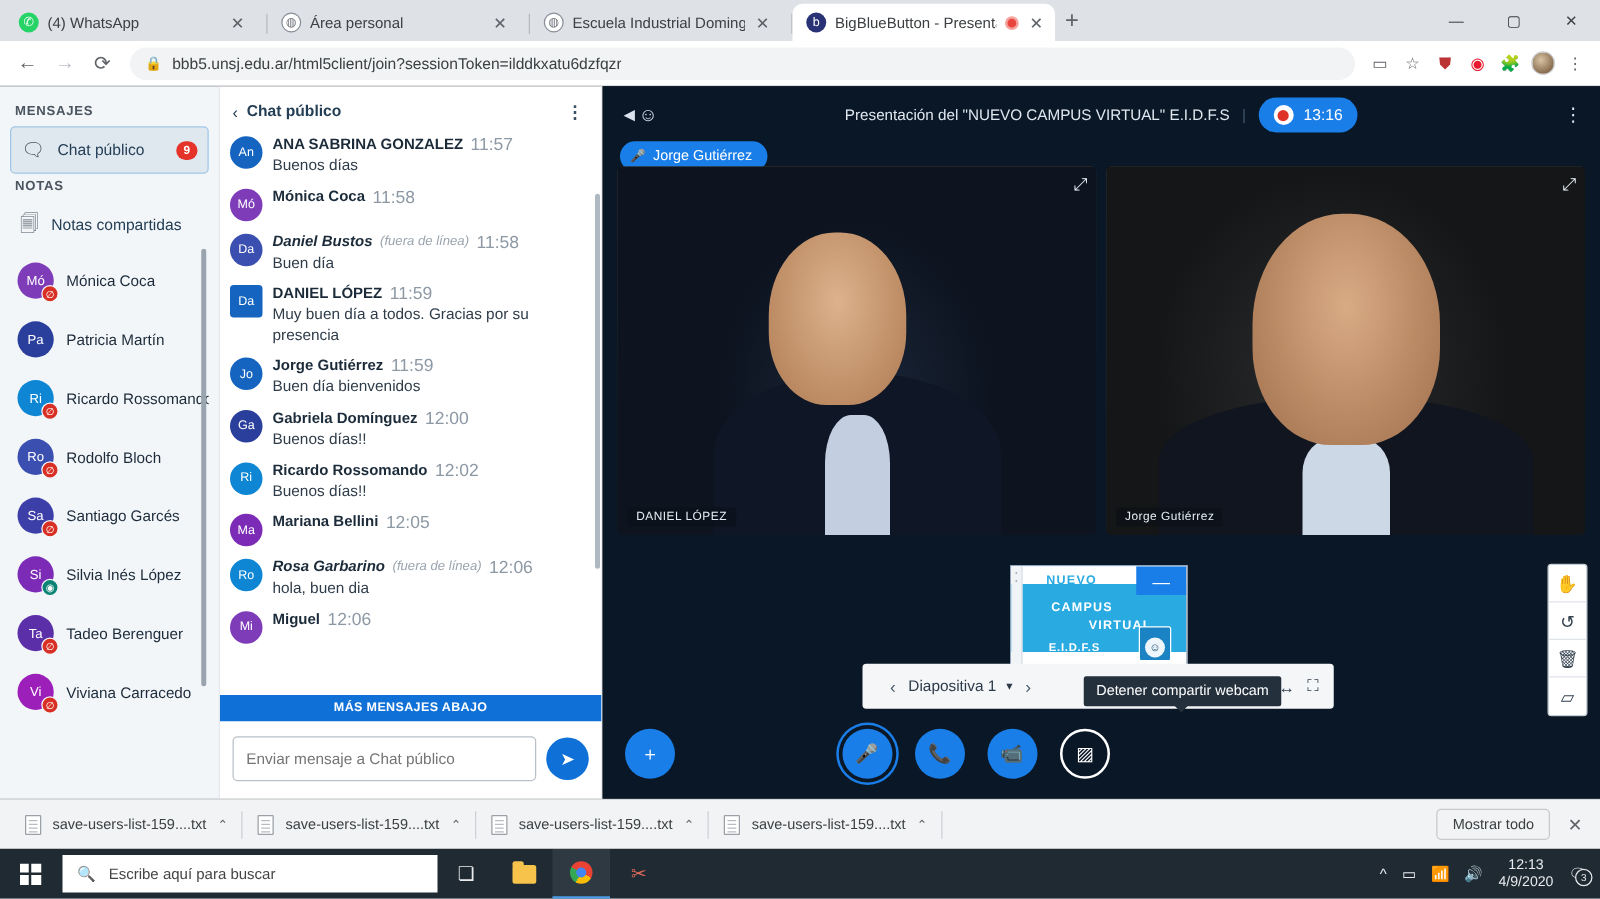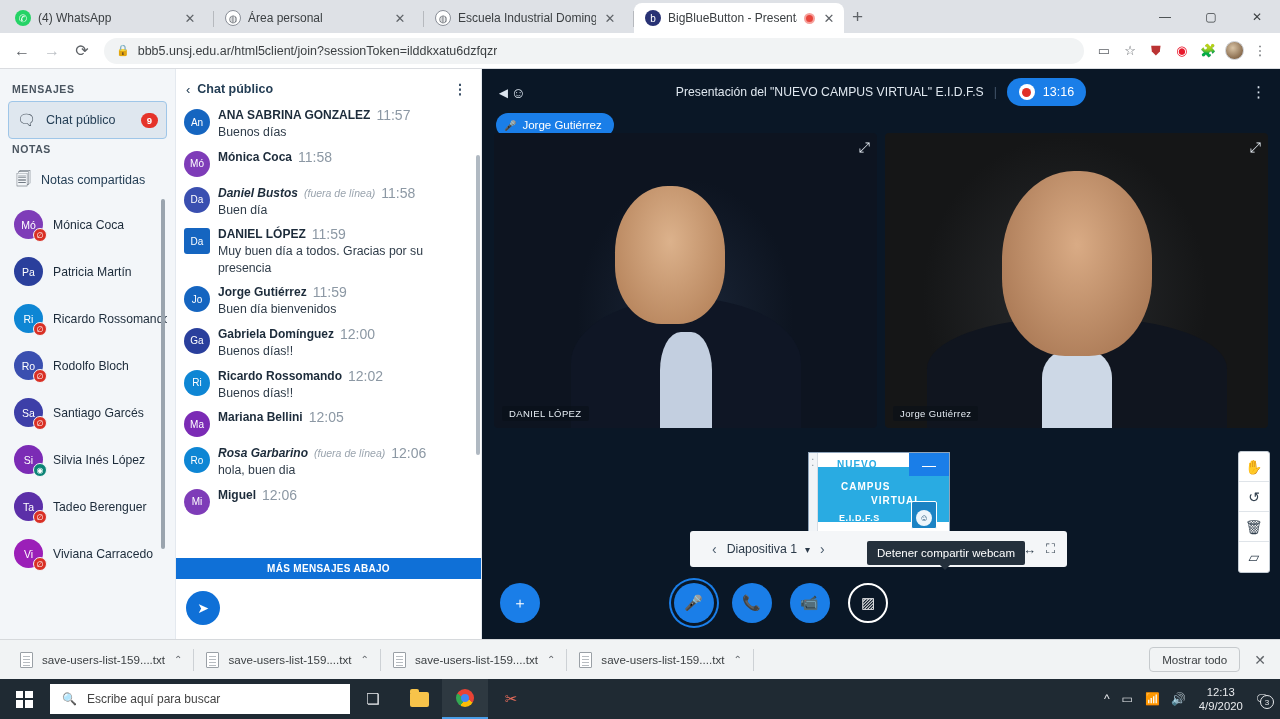--- a/index.html
+++ b/index.html
@@ -657,20 +657,21 @@
               <span class="m-name">Miguel</span>
               <span class="m-time">12:06</span>
             </div>
           </div>
         </div>
 
         <div class="chat-scrollbar"></div>
       </div>
       <div class="more-below">MÁS MENSAJES ABAJO</div>
       <div class="chat-input-row">
+        <input class="chat-input" value="" placeholder="Enviar mensaje a Chat público" style="">
         <div class="send-btn">➤</div>
       </div>
     </div>
 
     <div class="stage">
       <div class="stage-top">
         <span class="people-ico">◄☺</span>
         <div class="top-center">
           <span class="top-title">Presentación del "NUEVO CAMPUS VIRTUAL" E.I.D.F.S</span>
           <span class="top-div">|</span>

